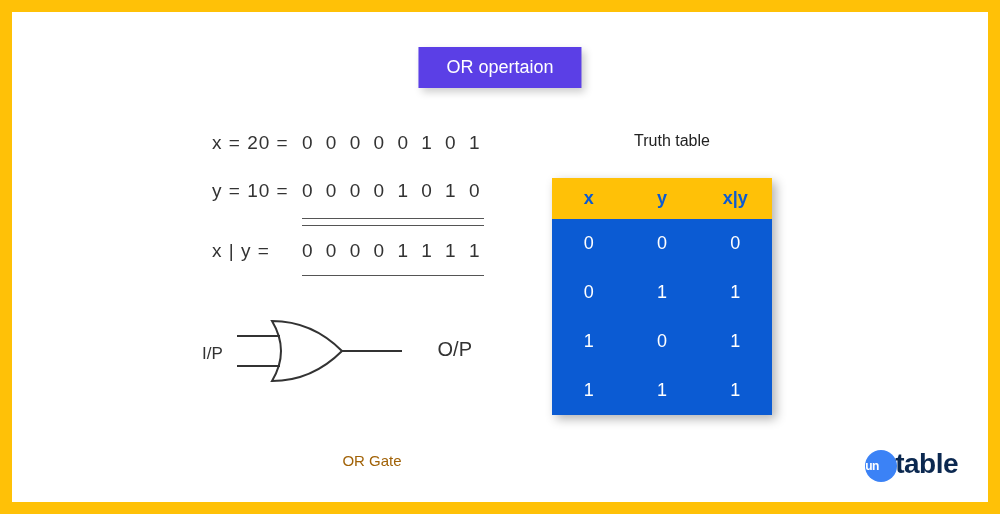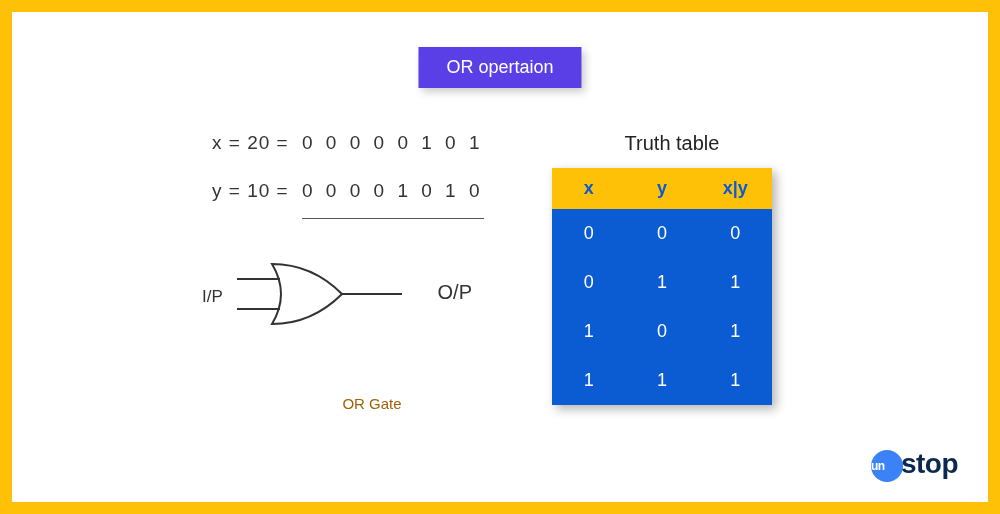--- a/index.html
+++ b/index.html
@@ -74,23 +74,23 @@
       color: #a16207;
       margin-top: 36px;
       margin-left: -20px;
     }
     .right-side {
       width: 240px;
       margin-top: 10px;
     }
     .truth-title {
       text-align: center;
-      font-size: 20px;
+      font-size: 16px;
       color: #222;
-      margin-bottom: 13px;
+      margin-bottom: 28px;
       font-weight: 500;
     }
     .truth-table {
       width: 220px;
       border-collapse: collapse;
       box-shadow: 4px 4px 10px rgba(0,0,0,0.3);
     }
     .truth-table thead tr { background: #FFC107; }
     .truth-table th {
       color: #0B5BD3;
@@ -146,20 +146,26 @@
     <div class="left-side">
       <div class="equations">
         <div class="eq-row">
           <span class="eq-label">x = 20 =</span>
           <span class="eq-bits">0 0 0 0 0 1 0 1</span>
         </div>
         <div class="eq-row">
           <span class="eq-label">y = 10 =</span>
           <span class="eq-bits eq-underline">0 0 0 0 1 0 1 0</span>
         </div>
+        <div class="eq-row">
+          <span class="eq-label">x | y  =</span>
+          <span class="eq-result-wrap">
+            <span class="eq-bits">0 0 0 0 1 1 1 1</span>
+          </span>
+        </div>
       </div>
 
       <div class="gate-area">
         <svg width="280" height="100">
           <path d="M 60 15 Q 100 15 130 45 Q 100 75 60 75 Q 78 45 60 15 Z" fill="none" stroke="#333" stroke-width="2"></path>
           <line x1="25" y1="30" x2="68" y2="30" stroke="#333" stroke-width="2"></line>
           <line x1="25" y1="60" x2="68" y2="60" stroke="#333" stroke-width="2"></line>
           <line x1="130" y1="45" x2="190" y2="45" stroke="#333" stroke-width="2"></line>
         </svg>
         <span class="gate-ip-label">I/P</span>
@@ -201,16 +207,16 @@
           </tr>
         </tbody>
       </table>
     </div>
 
   </div>
 
   <div class="logo">
     <span class="logo-circle">
       <span>un</span>
-    </span><span>stop</span>
+    </span><span>table</span>
   </div>
 
 </div>
 
 </body></html>

